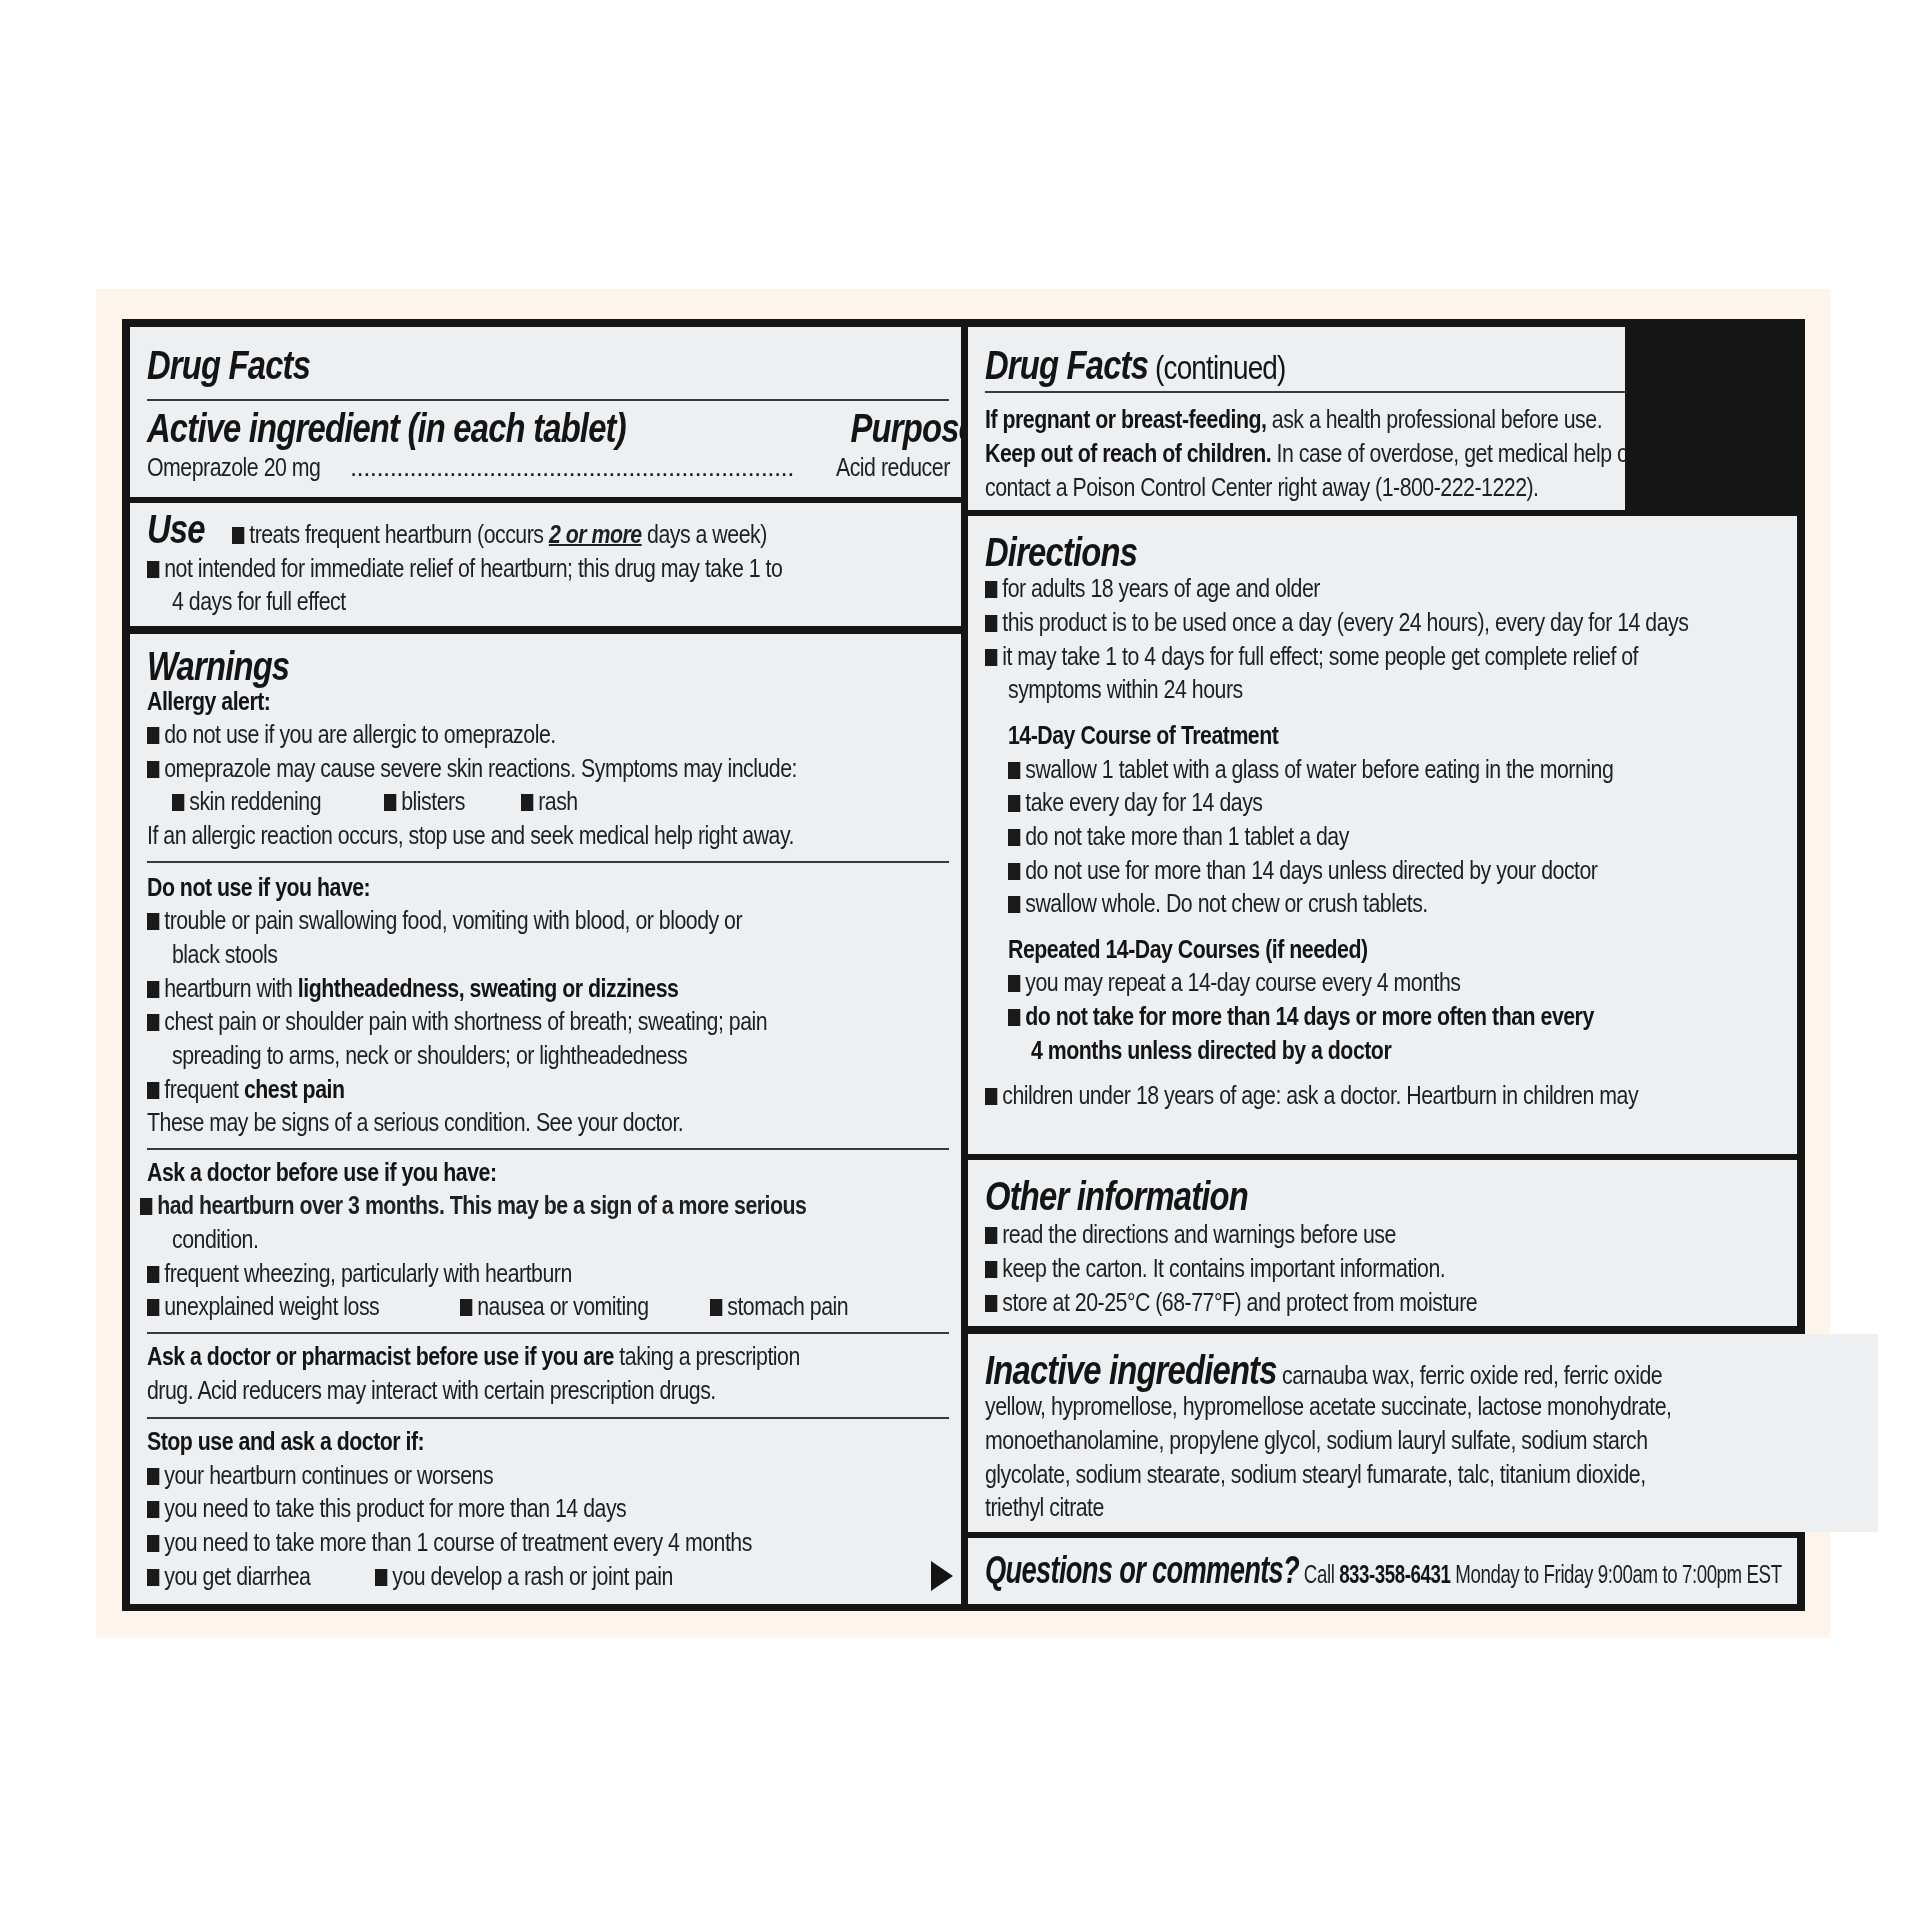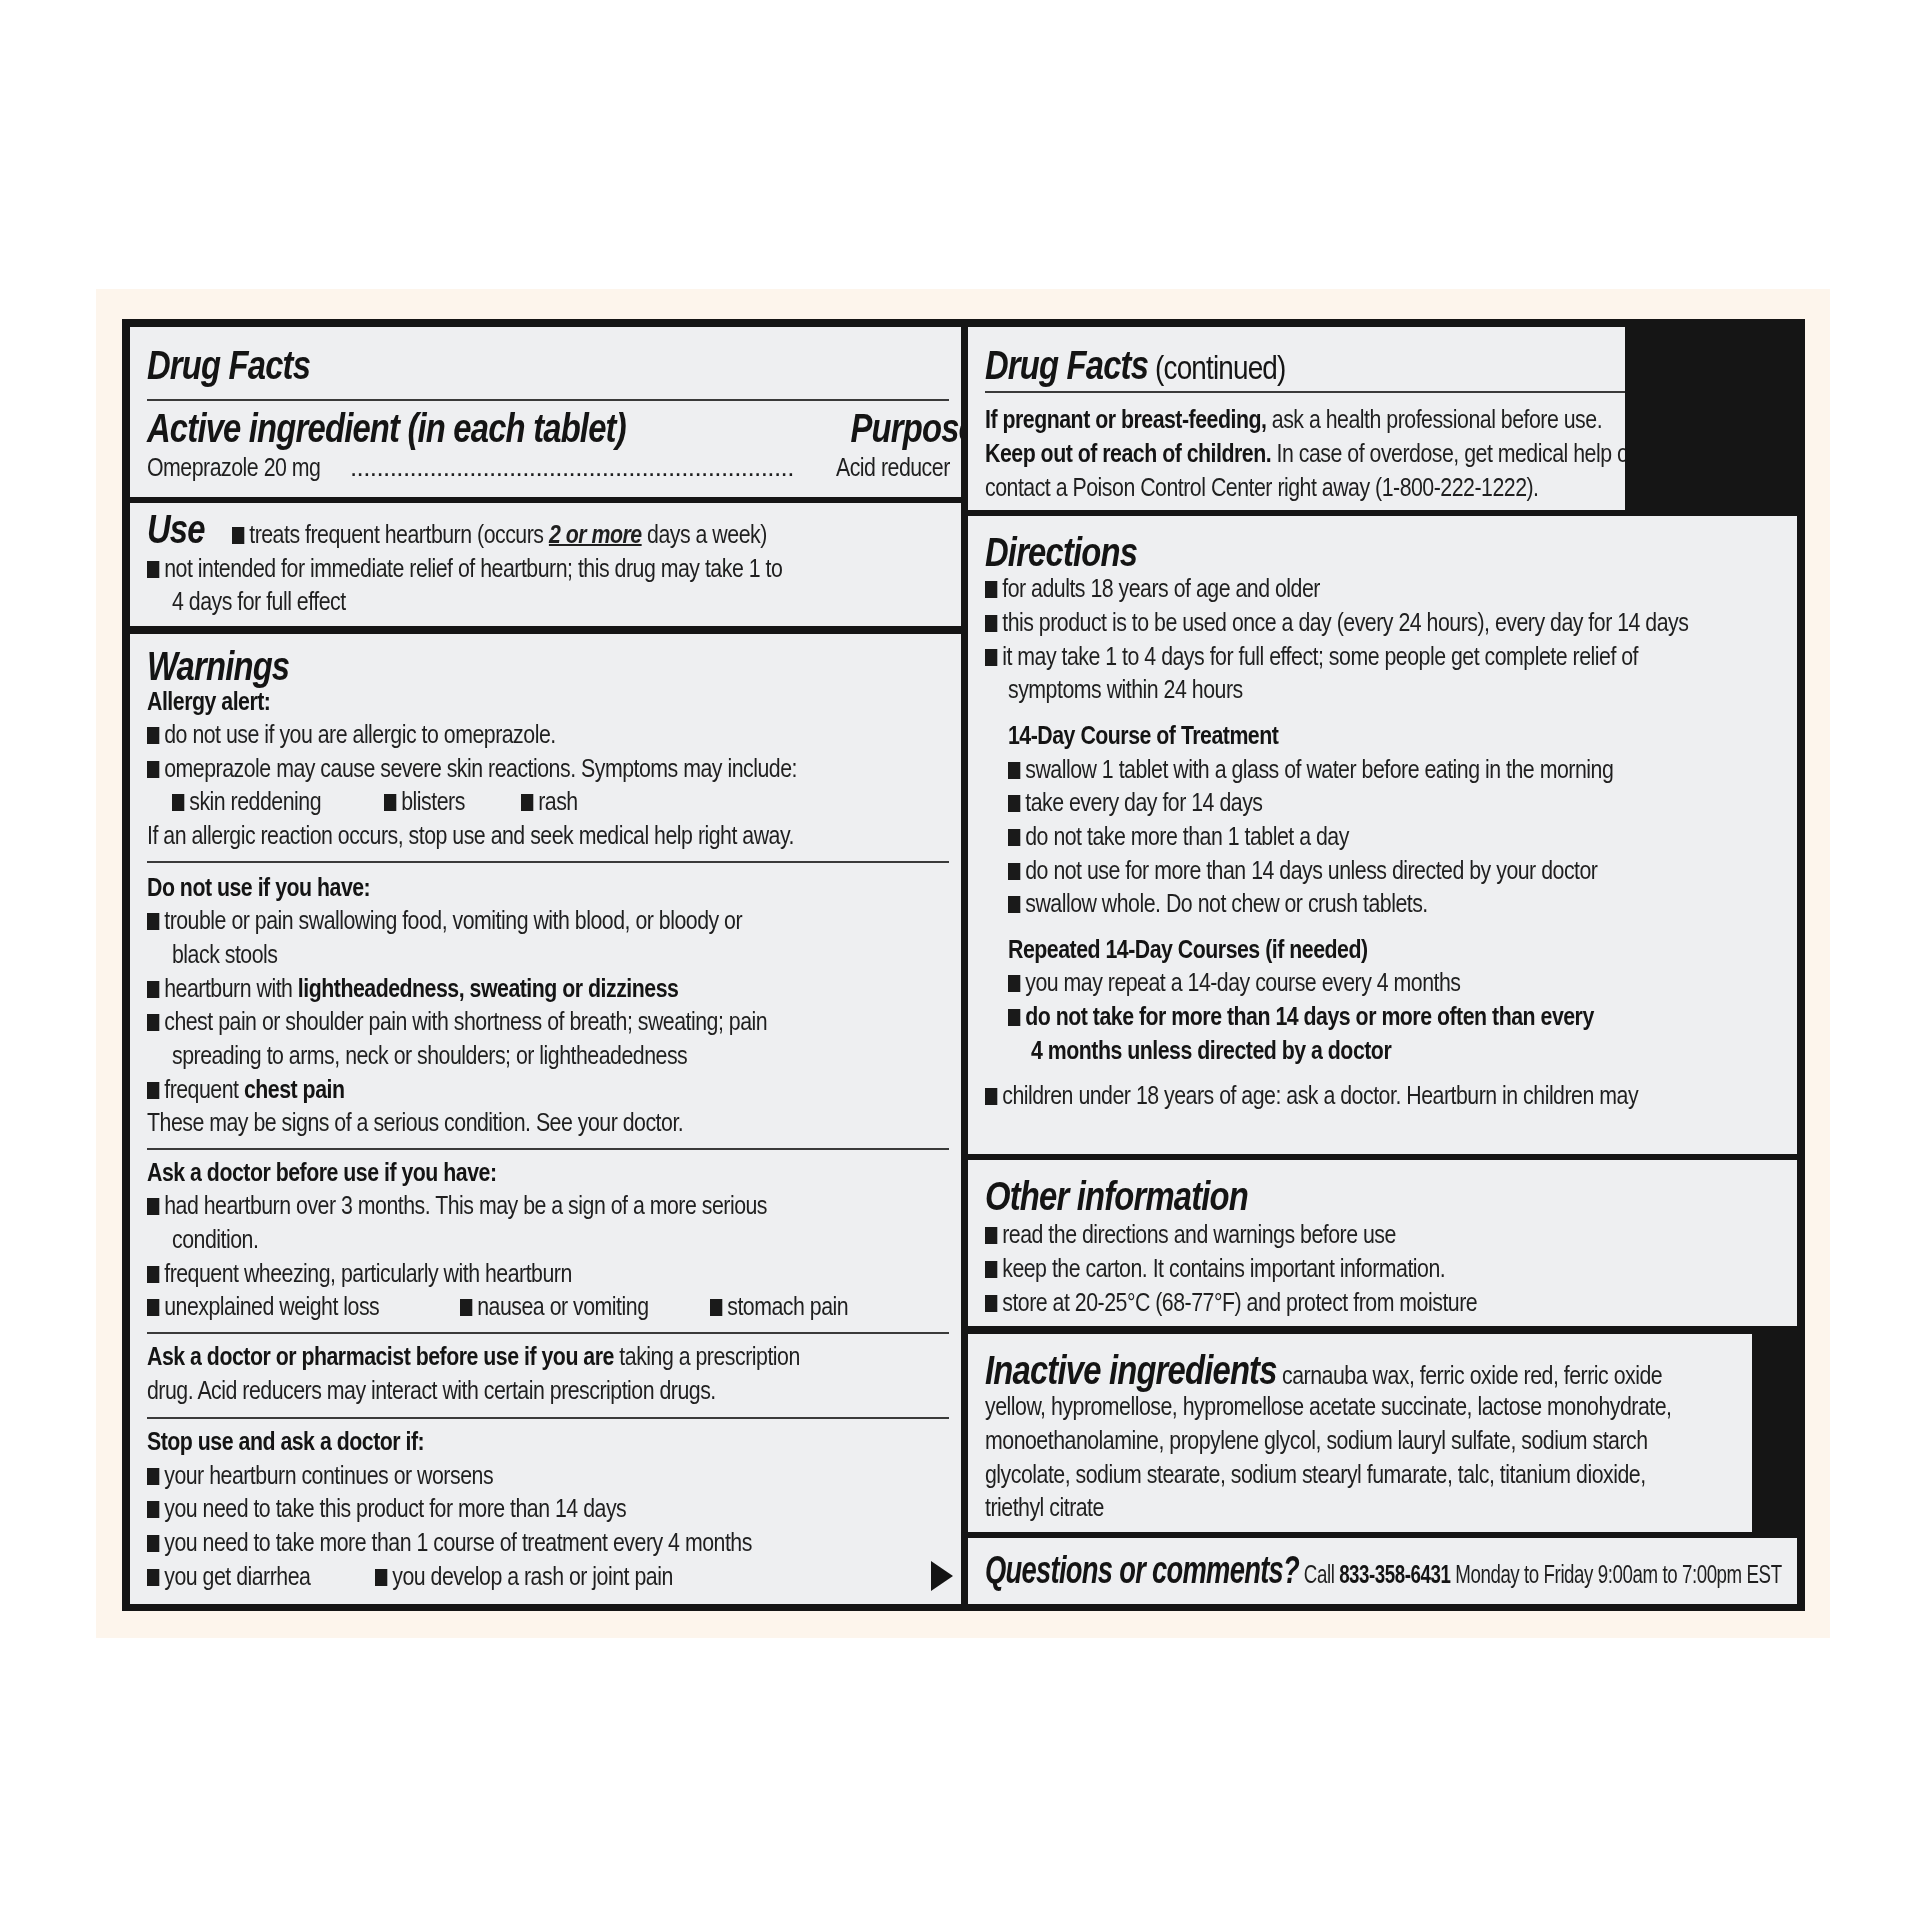--- a/index.html
+++ b/index.html
@@ -55,21 +55,21 @@
   <div class="t" style="left:17px; top:269px;"><span class="cond"><span class="sq"></span><span>trouble or pain swallowing food, vomiting with blood, or bloody or</span></span></div>
   <div class="t" style="left:42px; top:303px;"><span class="cond">black stools</span></div>
   <div class="t" style="left:17px; top:337px;"><span class="cond"><span class="sq"></span><span>heartburn with </span><span class="b">lightheadedness, sweating or dizziness</span></span></div>
   <div class="t" style="left:17px; top:370px;"><span class="cond"><span class="sq"></span><span>chest pain or shoulder pain with shortness of breath; sweating; pain</span></span></div>
   <div class="t" style="left:42px; top:404px;"><span class="cond">spreading to arms, neck or shoulders; or lightheadedness</span></div>
   <div class="t" style="left:17px; top:438px;"><span class="cond"><span class="sq"></span><span>frequent </span><span class="b">chest pain</span></span></div>
   <div class="t" style="left:17px; top:471px;"><span class="cond">These may be signs of a serious condition. See your doctor.</span></div>
   <div class="rule" style="left:17px; top:514px; width:802px;"></div>
 
   <div class="t b" style="left:17px; top:521px;"><span class="cond">Ask a doctor before use if you have:</span></div>
-  <div class="t" style="left:17px; top:554px;"><span class="cond"><span class="sq"></span><span>had heartburn over 3 months. This may be a sign of a more serious</span></span></div>
+  <div class="t" style="left:10px; top:554px;font-weight:bold;"><span class="cond"><span class="sq"></span><span>had heartburn over 3 months. This may be a sign of a more serious</span></span></div>
   <div class="t" style="left:42px; top:588px;"><span class="cond">condition.</span></div>
   <div class="t" style="left:17px; top:622px;"><span class="cond"><span class="sq"></span><span>frequent wheezing, particularly with heartburn</span></span></div>
   <div class="t" style="left:17px; top:655px;"><span class="cond"><span class="sq"></span><span>unexplained weight loss</span></span></div>
   <div class="t" style="left:330px; top:655px;"><span class="cond"><span class="sq"></span><span>nausea or vomiting</span></span></div>
   <div class="t" style="left:580px; top:655px;"><span class="cond"><span class="sq"></span><span>stomach pain</span></span></div>
   <div class="rule" style="left:17px; top:698px; width:802px;"></div>
 
   <div class="t" style="left:17px; top:705px;"><span class="cond"><span class="b">Ask a doctor or pharmacist before use if you are</span><span> taking a prescription</span></span></div>
   <div class="t" style="left:17px; top:739px;"><span class="cond">drug. Acid reducers may interact with certain prescription drugs.</span></div>
   <div class="rule" style="left:17px; top:783px; width:802px;"></div>
@@ -113,21 +113,21 @@
   <div class="t" style="left:17px; top:562px;"><span class="cond"><span class="sq"></span><span>children under 18 years of age: ask a doctor. Heartburn in children may</span></span></div>
 </div>
 
 <div class="box" style="left:968px; top:1160px; width:829px; height:166px;">
   <div class="t h" style="left:17px; top:14px;"><span class="cond">Other information</span></div>
   <div class="t" style="left:17px; top:57px;"><span class="cond"><span class="sq"></span><span>read the directions and warnings before use</span></span></div>
   <div class="t" style="left:17px; top:91px;"><span class="cond"><span class="sq"></span><span>keep the carton. It contains important information.</span></span></div>
   <div class="t" style="left:17px; top:125px;"><span class="cond"><span class="sq"></span><span>store at 20-25°C (68-77°F) and protect from moisture</span></span></div>
 </div>
 
-<div class="box" style="left:968px; top:1334px; width:784px; height:198px;">
+<div class="box" style="left:968px; top:1334px; width:910px; height:198px;">
   <div class="t" style="left:17px; top:14px; line-height:44px;"><span class="cond"><span class="h">Inactive ingredients</span><span> carnauba wax, ferric oxide red, ferric oxide</span></span></div>
   <div class="t" style="left:17px; top:55px;"><span class="cond">yellow, hypromellose, hypromellose acetate succinate, lactose monohydrate,</span></div>
   <div class="t" style="left:17px; top:89px;"><span class="cond">monoethanolamine, propylene glycol, sodium lauryl sulfate, sodium starch</span></div>
   <div class="t" style="left:17px; top:123px;"><span class="cond">glycolate, sodium stearate, sodium stearyl fumarate, talc, titanium dioxide,</span></div>
   <div class="t" style="left:17px; top:156px;"><span class="cond">triethyl citrate</span></div>
 </div>
 
 <div class="box" style="left:968px; top:1538px; width:829px; height:66px;">
   <div class="t" style="left:17px; top:10px; line-height:44px;"><span class="cond" style="transform:scaleX(0.72);"><span class="h" style="font-size:38px;">Questions or comments?</span><span> Call </span><span class="b">833-358-6431</span><span> Monday to Friday 9:00am to 7:00pm EST</span></span></div>
 </div>

